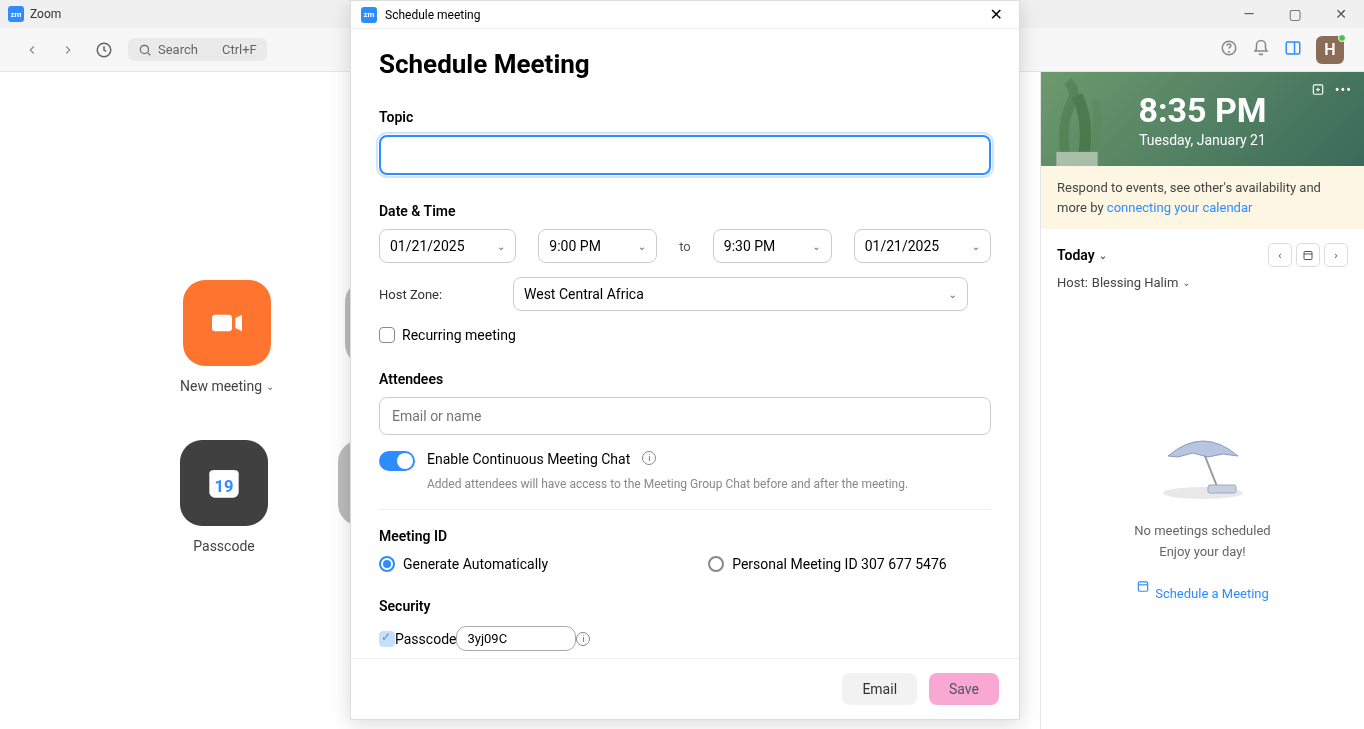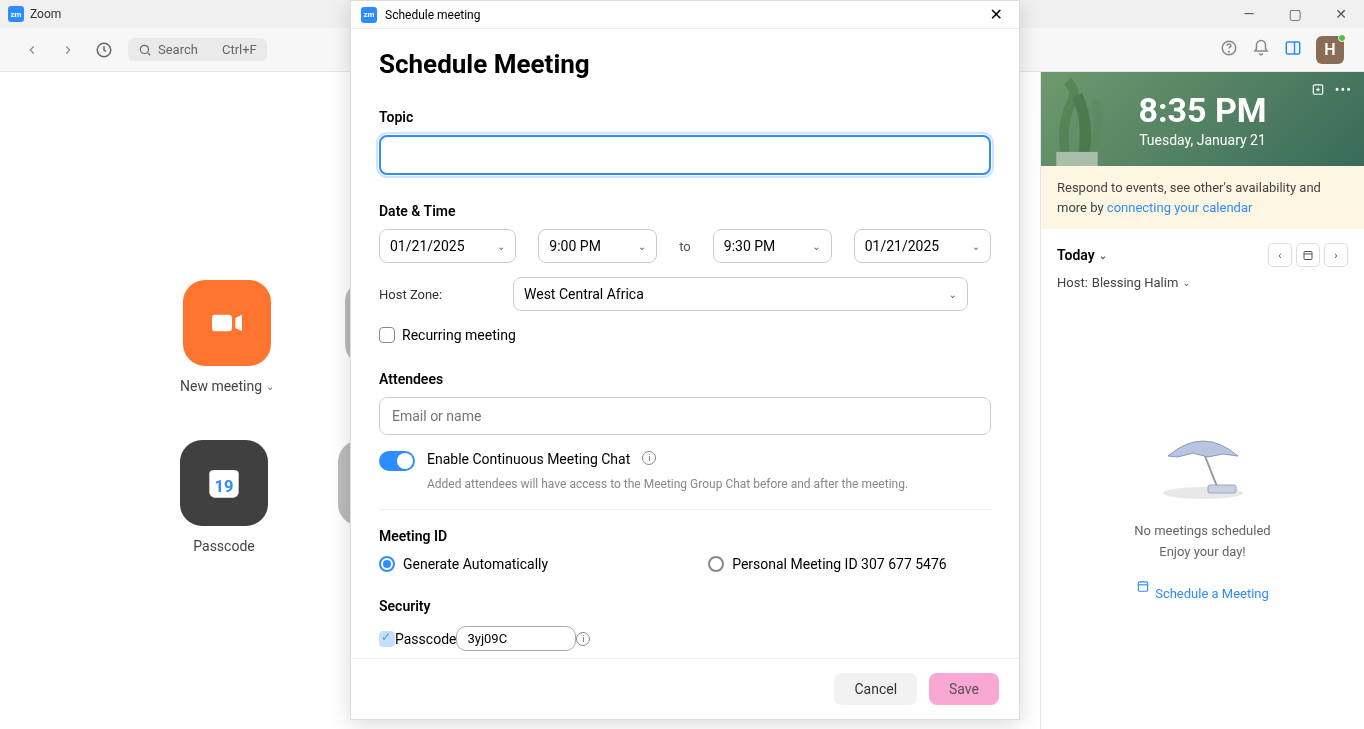--- a/index.html
+++ b/index.html
@@ -357,16 +357,16 @@
         <div class="checkbox checked"></div>
         <span>Passcode</span>
         <input class="passcode-input" value="3yj09C" style="">
         <span class="info-icon">i</span>
       </div>
       <div class="passcode-helper">Only users who have the invite link or passcode can join the meeting</div>
     </div>
     
   </div>
   <div class="dialog-footer">
-    <button class="btn btn-cancel">Cancel</button>
+    <button class="btn btn-cancel">Email</button>
     <button class="btn btn-save">Save</button>
   </div>
 </div>
 
 </body></html>

